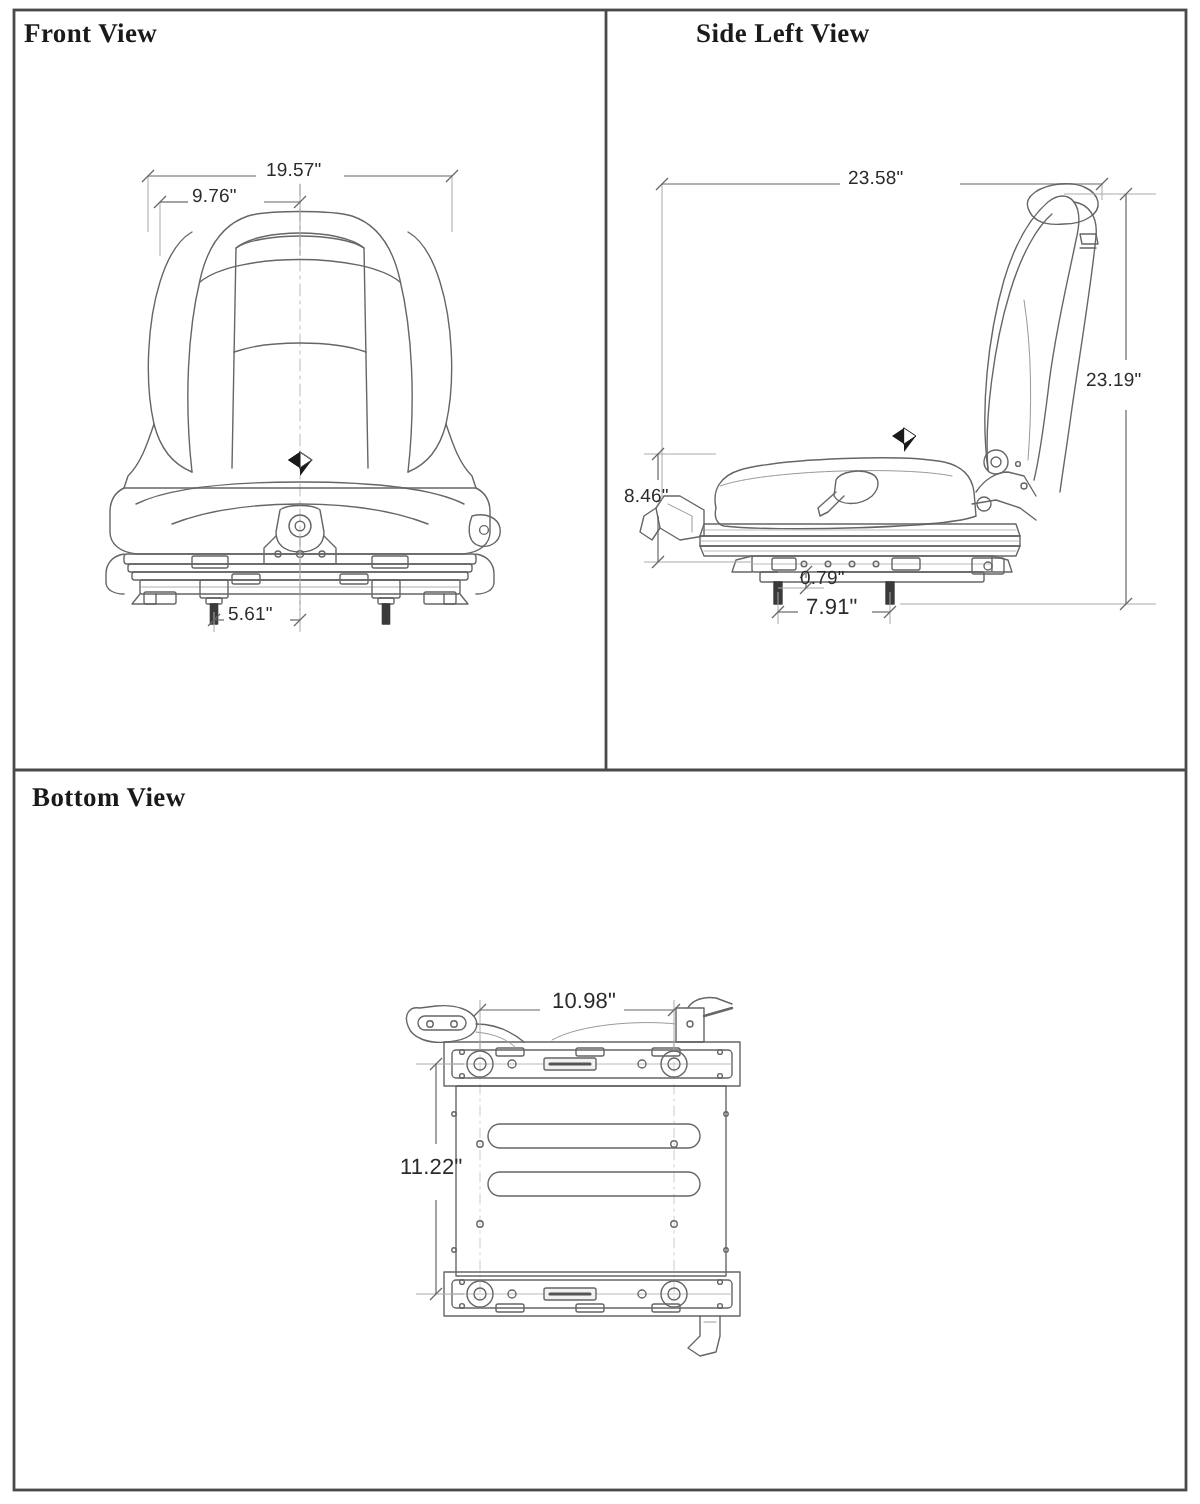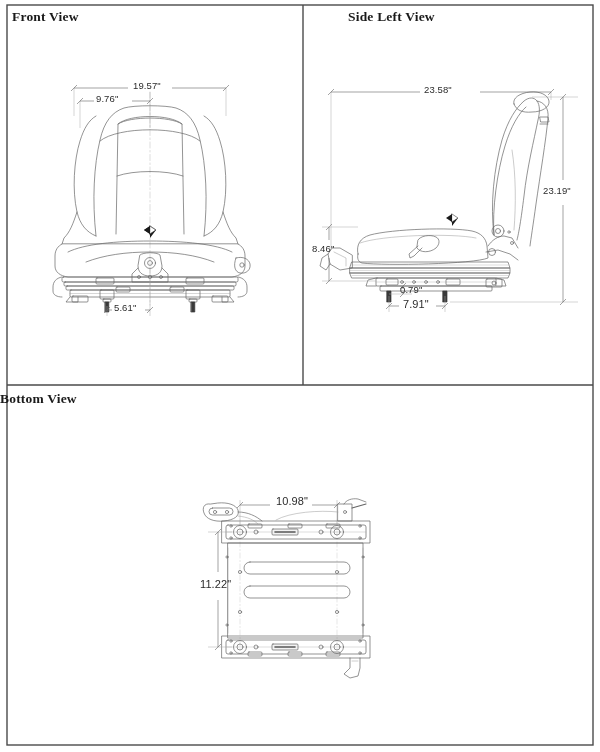--- a/index.html
+++ b/index.html
@@ -28,21 +28,21 @@
     font-family: "Liberation Serif", serif;
     font-weight: bold;
     font-size: 13.5px;
     color: #1a1a1a;
     letter-spacing: 0.2px;
     white-space: nowrap;
   }
 
   #title-front  { left: 12px;  top: 9px; }
   #title-side   { left: 311px; top: 9px; margin-left: 37px; }
-  #title-bottom { left: 0;  top: 391px; }
+  #title-bottom { left: 16px;  top: 391px; }
 
   .dim-label {
     position: absolute;
     font-family: "Liberation Sans", sans-serif;
     font-size: 9.5px;
     color: #2b2b2b;
     white-space: nowrap;
     letter-spacing: 0.1px;
   }
 

